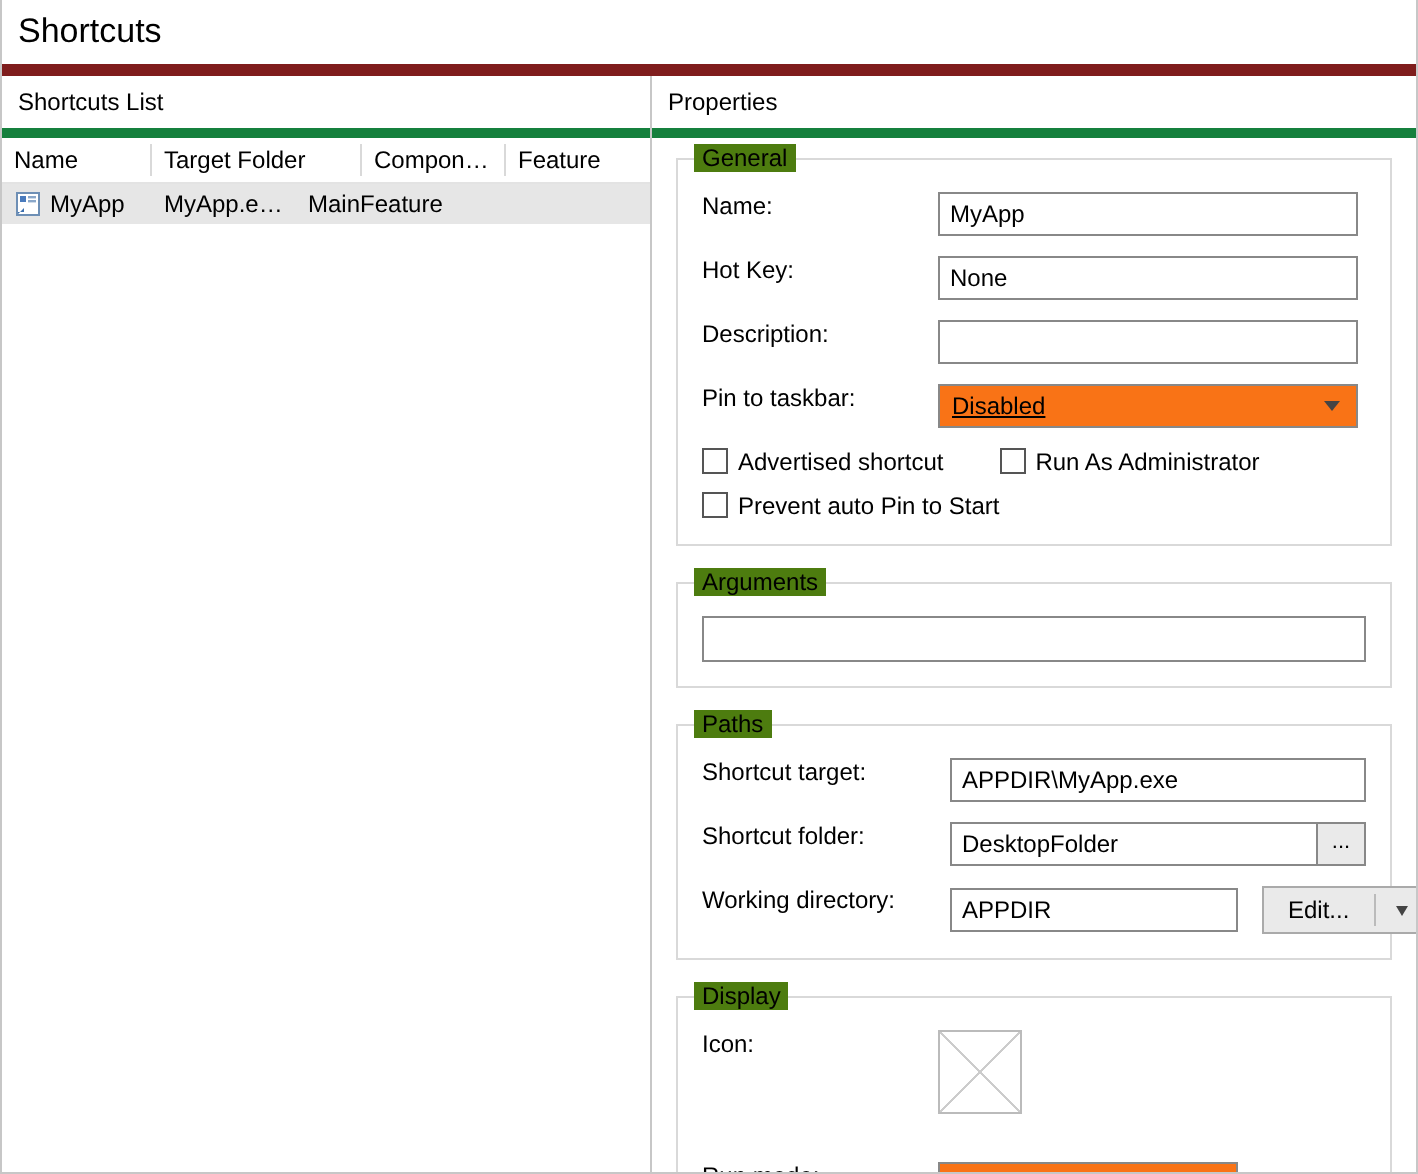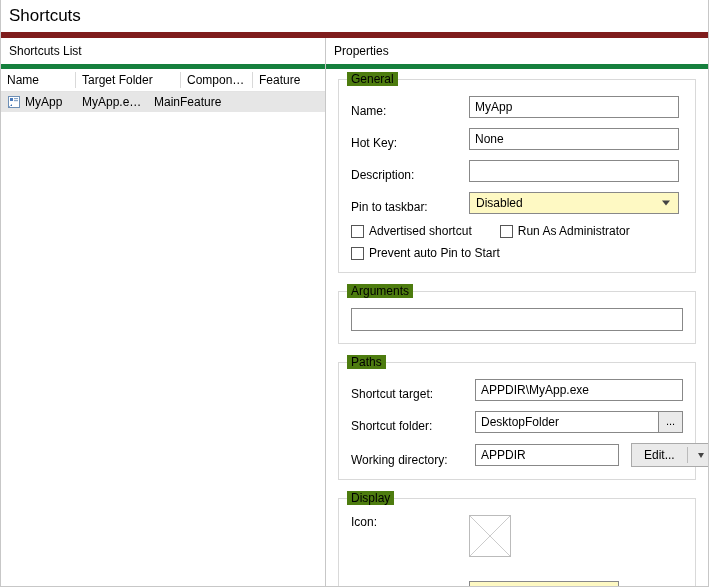--- a/index.html
+++ b/index.html
@@ -97,21 +97,21 @@
   .fieldset-legend {
     position: absolute;
     top: -8px;
     left: 8px;
     background: #4d7c0f;
     padding: 0 4px;
     font-size: 12px;
   }
   .form-row {
     display: flex;
-    align-items: flex-end;
+    align-items: flex-start;
     margin-bottom: 10px;
     min-height: 22px;
   }
   .form-row:last-child { margin-bottom: 0; }
   .form-label {
     width: 118px;
     flex-shrink: 0;
   }
   .paths .form-label { width: 124px; }
   .display .form-label { width: 118px; }
@@ -120,27 +120,28 @@
     border: 1px solid #888;
     padding: 2px 5px;
     font: inherit;
     background: #fff;
     outline: none;
   }
   .text-input.w-long { width: 210px; }
   .select {
     height: 22px;
     border: 1px solid #888;
-    background: #fef9c3;
+    background: #f97316;
     padding: 0 22px 0 6px;
     font: inherit;
     position: relative;
     cursor: default;
     display: flex;
     align-items: center;
+    text-decoration: underline;
   }
   .select::after {
     content: "";
     position: absolute;
     right: 8px; top: 50%;
     width: 0; height: 0;
     border-left: 4px solid transparent;
     border-right: 4px solid transparent;
     border-top: 5px solid #444;
     transform: translateY(-50%);
@@ -149,21 +150,20 @@
   .select.w-med { width: 150px; }
   .checkbox-row {
     display: flex;
     align-items: center;
     gap: 28px;
     padding-left: 0;
     margin-bottom: 8px;
   }
   .checkbox {
     display: flex;
-    align-items: center;
     gap: 5px;
     cursor: default;
   }
   .checkbox-box {
     width: 13px; height: 13px;
     border: 1px solid #555;
     background: #fff;
   }
   .browse-group {
     display: flex;

